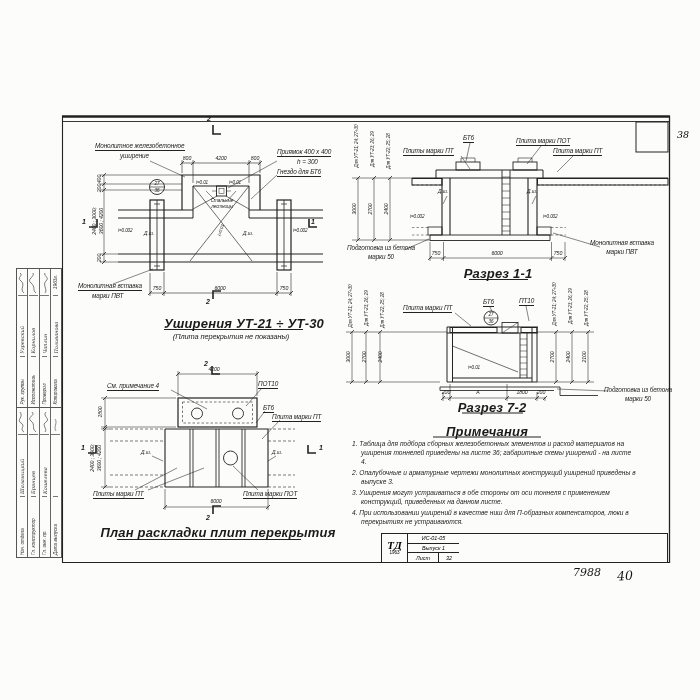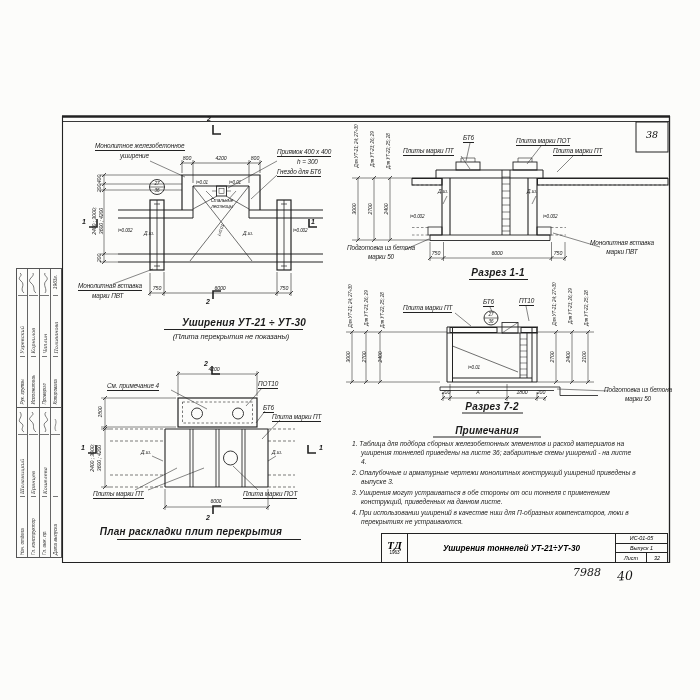--- a/index.html
+++ b/index.html
@@ -6,21 +6,21 @@
   .sheet{position:relative;width:700px;height:700px;background:#fcfcfa;overflow:hidden;
          font-family:"Liberation Sans",sans-serif;}
   svg.lines{position:absolute;left:0;top:0;}
   .ln path,.ln rect,.ln circle,.ln line{stroke:#222;fill:none;}
   .lbl{position:absolute;font:italic 6.4px/1.12 "Liberation Sans",sans-serif;color:#1b1b1b;
        white-space:nowrap;letter-spacing:-0.1px;}
   .c{transform:translateX(-50%);}
   .r{transform:translate(-50%,-50%) rotate(-90deg);}
   .rr{transform:translate(-50%,-50%) rotate(-72deg);}
   .u{border-bottom:0.8px solid #222;padding-bottom:0.5px;}
-  .t{font-size:10px;font-weight:bold;letter-spacing:0.2px;}
+  .t{font-size:13px;font-weight:bold;letter-spacing:0.2px;}
   .dim{font-size:5.2px;}
   .s45{font-size:4.6px;}
   .s5{font-size:5px;}
   .mark{font-size:7px;font-weight:bold;}
   .notes-box{position:absolute;left:352px;top:440px;width:286px;}
   .note{font:italic 6.6px/1.36 "Liberation Sans",sans-serif;color:#1b1b1b;
         padding-left:9px;text-indent:-9px;margin-bottom:2px;}
   .tblock{position:absolute;left:381px;top:533px;width:287px;height:30px;
           border:1.5px solid #222;display:flex;box-sizing:border-box;background:#fcfcfa;}
   .tb-logo{width:25px;border-right:1px solid #222;display:flex;flex-direction:column;
@@ -30,21 +30,21 @@
   .tb-title{flex:1;display:flex;align-items:center;justify-content:center;
             font:italic bold 8.2px "Liberation Sans",sans-serif;border-right:1px solid #222;}
   .tb-right{width:51px;display:flex;flex-direction:column;}
   .tb-row{flex:1;border-bottom:0.8px solid #222;display:flex;align-items:center;
           justify-content:center;font:italic 5.4px "Liberation Sans",sans-serif;}
   .tb-row:last-child{border-bottom:none;}
   .tb-sheetlbl{flex:1;text-align:center;border-right:0.8px solid #222;align-self:stretch;
                display:flex;align-items:center;justify-content:center;}
   .tb-sheetno{width:20px;text-align:center;}
   .hand{position:absolute;font:italic 11px "DejaVu Serif",serif;color:#151515;}
-  .corner38{position:absolute;left:652px;top:129px;transform:translateX(-50%);
+  .corner38{position:absolute;left:683px;top:129px;transform:translateX(-50%);
             font:italic 9.5px "DejaVu Serif",serif;text-align:center;}
   
   .sb-wrap{position:absolute;left:16px;top:268px;width:46px;height:290px;}
   .sb-strip{position:absolute;left:0;top:0;width:290px;height:46px;
             transform:rotate(-90deg) translate(-100%,0);transform-origin:0 0;
             display:flex;border:0.9px solid #555;box-sizing:border-box;}
   .sb-g{display:flex;flex-direction:column;border-right:0.9px solid #555;}
   .sb-g:last-child{border-right:none;}
   .sb-row{flex:1;display:flex;align-items:center;border-bottom:0.6px solid #666;}
   .sb-row:last-child{border-bottom:none;}
@@ -273,36 +273,35 @@
 <div class="lbl u" style="left:243px;top:490px">Плита марки ПОТ</div>
 <div class="lbl c dim" style="left:214px;top:367px">4200</div>
 <div class="lbl r dim" style="left:101px;top:412px">1800</div>
 <div class="lbl r dim" style="left:93px;top:458px">2400 ; 3000;</div>
 <div class="lbl r dim" style="left:100px;top:458px">3600 ; 4200</div>
 <div class="lbl c dim" style="left:216px;top:499px">6000</div>
 <div class="lbl c mark" style="left:83px;top:444px">1</div>
 <div class="lbl c mark" style="left:321px;top:444px">1</div>
 <div class="lbl c mark" style="left:206px;top:360px">2</div>
 <div class="lbl c mark" style="left:208px;top:514px">2</div>
-<div class="lbl c t" style="left:191px;top:526px">План раскладки плит перекрытия</div>
+<div class="lbl c t" style="left:218px;top:526px">План раскладки плит перекрытия</div>
 
 <div class="lbl c t" style="left:487px;top:425px">Примечания</div>
 <div class="notes-box">
   <div class="note">1. Таблица для подбора сборных железобетонных элементов и расход материалов на уширения тоннелей приведены на листе 36; габаритные схемы уширений - на листе 4.</div>
   <div class="note">2. Опалубочные и арматурные чертежи монолитных конструкций уширений приведены в выпуске 3.</div>
   <div class="note">3. Уширения могут устраиваться в обе стороны от оси тоннеля с применением конструкций, приведенных на данном листе.</div>
   <div class="note">4. При использовании уширений в качестве ниш для П-образных компенсаторов, люки в перекрытиях не устраиваются.</div>
 </div>
 
 <div class="tblock">
   <div class="tb-logo">
     <span class="td">ТД</span>
     <span class="yr">1963</span>
   </div>
-  <div class="tb-title">Уширения тоннелей УТ-21÷УТ-30</div>
   <div class="tb-right">
     <div class="tb-row">ИС-01-05</div>
     <div class="tb-row">Выпуск 1</div>
     <div class="tb-row">
       <span class="tb-sheetlbl">Лист</span>
       <span class="tb-sheetno">32</span>
     </div>
   </div>
 </div>
 <div class="hand" style="left:573px;top:566px">7988</div>

